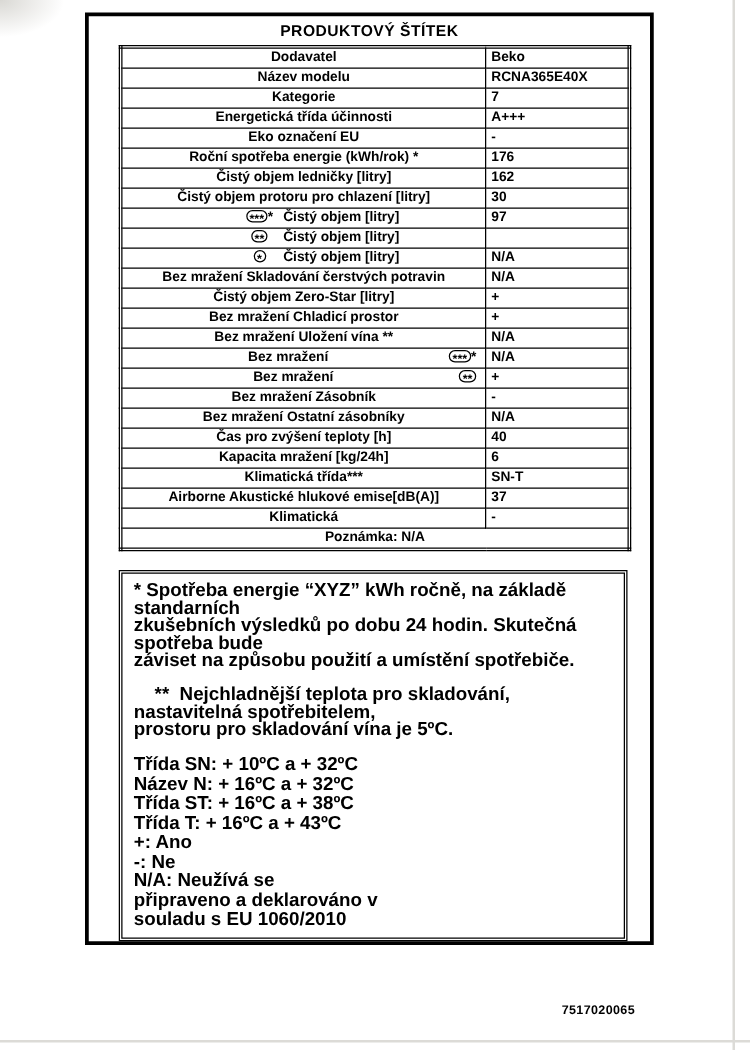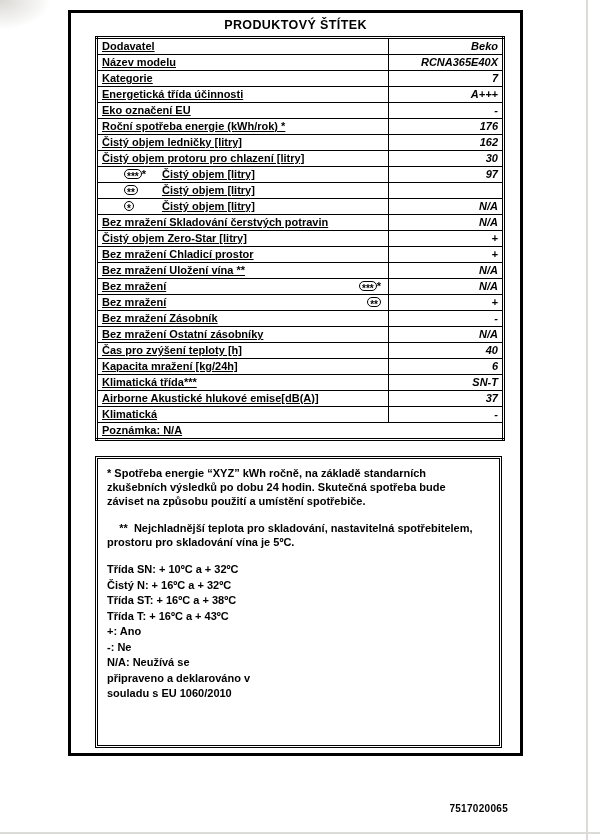--- a/index.html
+++ b/index.html
@@ -59,22 +59,22 @@
   }
   .spec-table td {
     border: 1px solid #000;
     font-size: 11px;
     line-height: 13px;
     height: 13px;
     padding: 1px 4px;
     white-space: nowrap;
     overflow: hidden;
   }
-  .spec-table td.label-cell { text-align: left; text-decoration: underline; }
-  .spec-table td.value-cell { text-align: right; font-style: italic; }
+  .spec-table td.label-cell { text-align: center; }
+  .spec-table td.value-cell { text-align: left; }
   .spec-table td.indent { padding-left: 26px; }
   .stars { white-space: nowrap; }
   .stars-left { display: inline-block; width: 38px; }
   .stars-right { float: right; margin-right: 3px; }
   .star-box {
     display: inline-block;
     box-sizing: border-box;
     height: 10px;
     line-height: 13px;
     overflow: hidden;
@@ -86,21 +86,21 @@
     vertical-align: -1px;
   }
   
   .footnote-box {
     box-sizing: border-box;
     width: 407px;
     margin: 15px 0 0 24px;
     border: 3px double #000;
     padding: 7px 9px 6px 9px;
     min-height: 292px;
-    font-size: 11px;
+    font-size: 15px;
   }
   .footnote-box p {
     margin: 0 0 13px 0;
     line-height: 14px;
     white-space: pre-wrap;
   }
   .footnote-box p.last-para { margin-bottom: 8px; }
   .fn-line { line-height: 15.5px; }
   .doc-number {
     position: absolute;
@@ -232,21 +232,21 @@
     </table>
 
     <div class="footnote-box">
       <p>* Spotřeba energie “XYZ” kWh ročně, na základě standarních
 zkušebních výsledků po dobu 24 hodin. Skutečná spotřeba bude
 záviset na způsobu použití a umístění spotřebiče.</p>
       <p>    **  Nejchladnější teplota pro skladování, nastavitelná spotřebitelem,
 prostoru pro skladování vína je 5ºC.</p>
       <div id="fn-lines">
           <div class="fn-line">Třída SN: + 10ºC a + 32ºC</div>
-          <div class="fn-line">Čistý N: + 16ºC a + 32ºC</div>
+          <div class="fn-line">Název N: + 16ºC a + 32ºC</div>
           <div class="fn-line">Třída ST: + 16ºC a + 38ºC</div>
           <div class="fn-line">Třída T: + 16ºC a + 43ºC</div>
           <div class="fn-line">+: Ano</div>
           <div class="fn-line">-: Ne</div>
           <div class="fn-line">N/A: Neužívá se</div>
           <div class="fn-line">připraveno a deklarováno v</div>
           <div class="fn-line">souladu s EU 1060/2010</div>
         </div>
     </div>
   </div>

